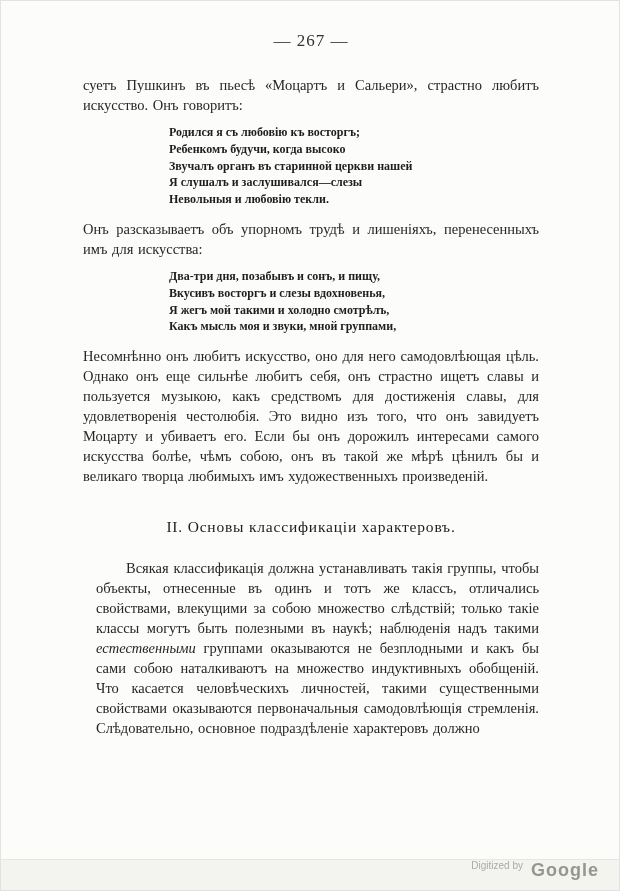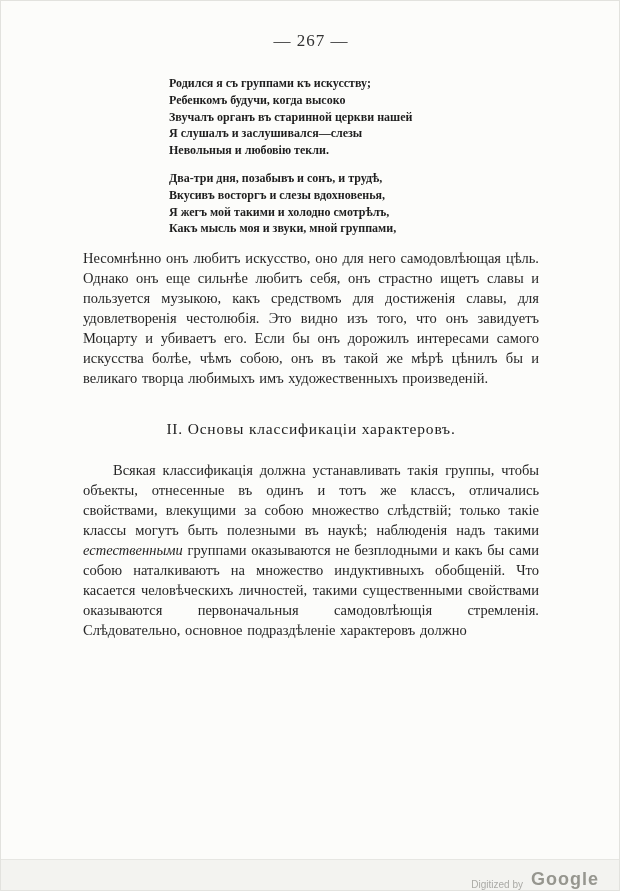--- a/index.html
+++ b/index.html
@@ -31,20 +31,21 @@
   }
   p.body {
     font-size: 14.5px;
     line-height: 1.38;
     text-align: justify;
     margin: 0 0 4px 0;
     word-spacing: 1px;
   }
   p.body.indent {
     text-indent: 30px;
+    margin-left: 13px;
   }
   .verse {
     margin: 9px 0 11px 86px;
     font-weight: 700;
     font-size: 12px;
     line-height: 1.4;
     color: #1e1e1e;
   }
   .verse-line {
     white-space: nowrap;
@@ -62,21 +63,21 @@
   }
   .footer {
     position: absolute;
     left: 0;
     right: 0;
     bottom: 0;
     height: 31px;
     background: #f3f3f0;
     border-top: 1px solid #e6e6e2;
     display: flex;
-    align-items: flex-end;
+    align-items: flex-start;
     justify-content: flex-end;
     padding-right: 20px;
     gap: 8px;
     box-sizing: border-box;
     padding-left: 16px;
   }
   .digitized-label {
     font-family: "Liberation Sans", sans-serif;
     font-size: 10px;
     color: #aaaaa6;
@@ -90,32 +91,34 @@
   }
 </style>
 </head>
 <body>
 
 <div class="page">
   <div class="content">
 
     <div class="page-number">— 267 —</div>
 
+    <p class="body">суетъ Пушкинъ въ пьесѣ «Моцартъ и Сальери», страстно любитъ искусство. Онъ говоритъ:</p>
 
     <div class="verse">
-      <div class="verse-line">Родился я съ группами къ искусству;</div>
+      <div class="verse-line">Родился я съ любовію къ восторгъ;</div>
       <div class="verse-line">Ребенкомъ будучи, когда высоко</div>
       <div class="verse-line">Звучалъ органъ въ старинной церкви нашей</div>
       <div class="verse-line">Я слушалъ и заслушивался—слезы</div>
       <div class="verse-line">Невольныя и любовію текли.</div>
     </div>
 
+    <p class="body">Онъ разсказываетъ объ упорномъ трудѣ и лишеніяхъ, перенесенныхъ имъ для искусства:</p>
 
     <div class="verse">
-      <div class="verse-line">Два-три дня, позабывъ и сонъ, и трудѣ,</div>
+      <div class="verse-line">Два-три дня, позабывъ и сонъ, и пищу,</div>
       <div class="verse-line">Вкусивъ восторгъ и слезы вдохновенья,</div>
       <div class="verse-line">Я жегъ мой такими и холодно смотрѣлъ,</div>
       <div class="verse-line">Какъ мысль моя и звуки, мной группами,</div>
     </div>
 
     <p class="body">Несомнѣнно онъ любитъ искусство, оно для него самодовлѣющая цѣль. Однако онъ еще сильнѣе любитъ себя, онъ страстно ищетъ славы и пользуется музыкою, какъ средствомъ для достиженія славы, для удовлетворенія честолюбія. Это видно изъ того, что онъ завидуетъ Моцарту и убиваетъ его. Если бы онъ дорожилъ интересами самого искусства болѣе, чѣмъ собою, онъ въ такой же мѣрѣ цѣнилъ бы и великаго творца любимыхъ имъ художественныхъ произведеній.</p>
 
     <div class="heading">II. Основы классификаціи характеровъ.</div>
 
     <p class="body indent"><span>Всякая классификація должна устанавливать такія группы, чтобы объекты, отнесенные въ одинъ и тотъ же классъ, отличались свойствами, влекущими за собою множество слѣдствій; только такіе классы могутъ быть полезными въ наукѣ; наблюденія надъ такими </span><span class="italic-word">естественными</span><span> группами оказываются не безплодными и какъ бы сами собою наталкиваютъ на множество индуктивныхъ обобщеній. Что касается человѣческихъ личностей, такими существенными свойствами оказываются первоначальныя самодовлѣющія стремленія. Слѣдовательно, основное подраздѣленіе характеровъ должно</span></p>

